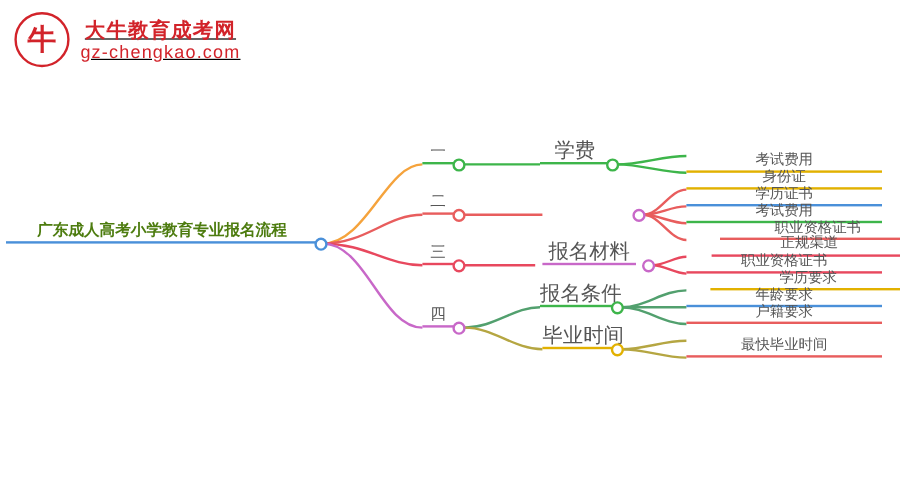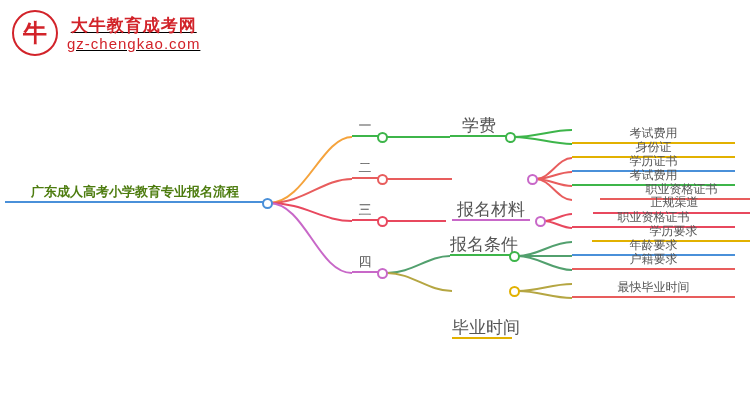--- a/index.html
+++ b/index.html
@@ -92,21 +92,21 @@
   <div class="node root c-rootblue" style="left:5px;top:184px;width:260px;">广东成人高考小学教育专业报名流程</div>
 
   <div class="node idx c-green" style="left:352px;top:118px;width:26px;">一</div>
   <div class="node idx c-red" style="left:352px;top:160px;width:26px;">二</div>
   <div class="node idx c-crimson" style="left:352px;top:202px;width:26px;">三</div>
   <div class="node idx c-magenta" style="left:352px;top:254px;width:26px;">四</div>
 
   <div class="node topic c-green" style="left:450px;top:118px;width:58px;">学费</div>
   <div class="node topic c-magenta" style="left:452px;top:160px;width:78px;margin-top:42px;">报名材料</div>
   <div class="node topic c-green" style="left:450px;top:237px;width:62px;">报名条件</div>
-  <div class="node topic c-yellow" style="left:452px;top:272px;width:60px;margin-top:48px;">毕业时间</div>
+  <div class="node topic c-yellow" style="left:452px;top:272px;width:60px;">毕业时间</div>
 
   <div class="node c-yellow" style="left:572px;top:125px;width:163px;">考试费用</div>
 
   <div class="node c-yellow" style="left:572px;top:139px;width:163px;">身份证</div>
   <div class="node c-blue" style="left:572px;top:153px;width:163px;">学历证书</div>
   <div class="node c-green" style="left:572px;top:167px;width:163px;">考试费用</div>
   <div class="node c-red" style="left:600px;top:181px;width:163px;">职业资格证书</div>
 
   <div class="node c-crimson" style="left:593px;top:195px;width:163px;font-family:Liberation Mono, monospace;">正规渠道</div>
   <div class="node c-crimson" style="left:572px;top:209px;width:163px;">职业资格证书</div>

